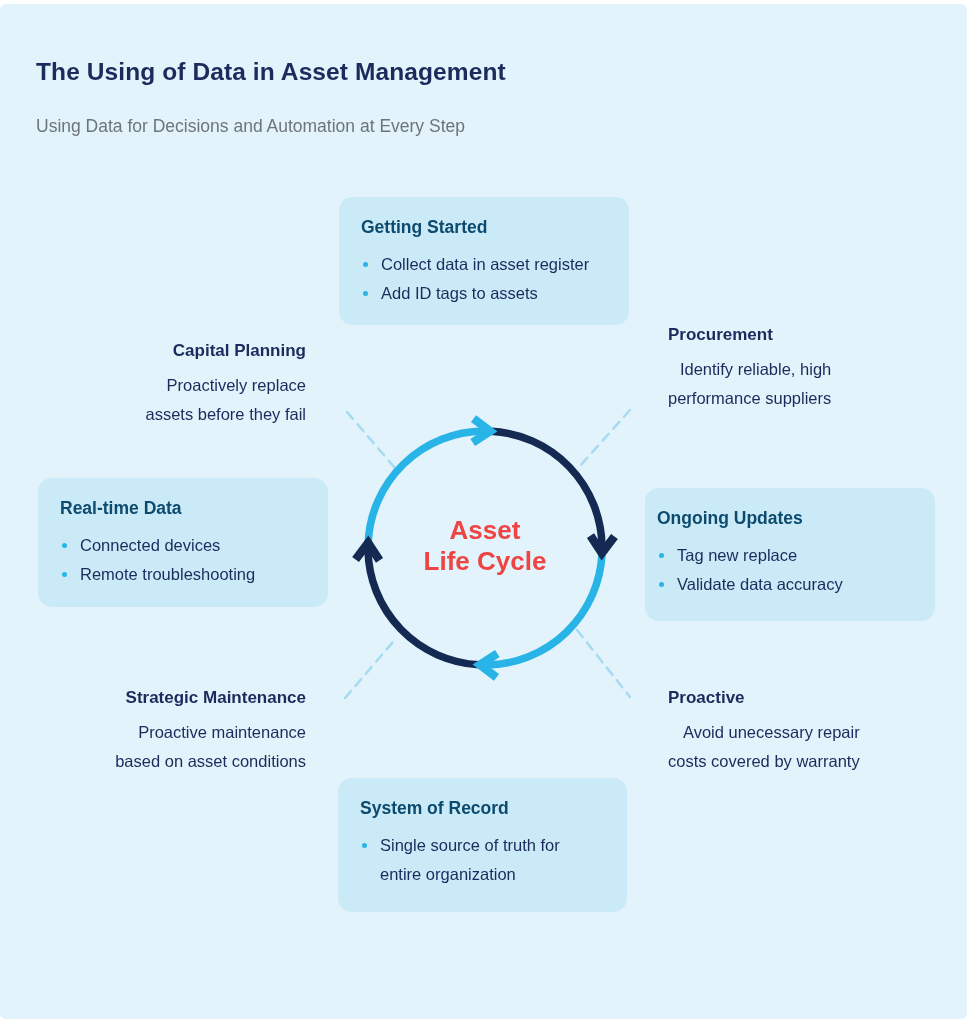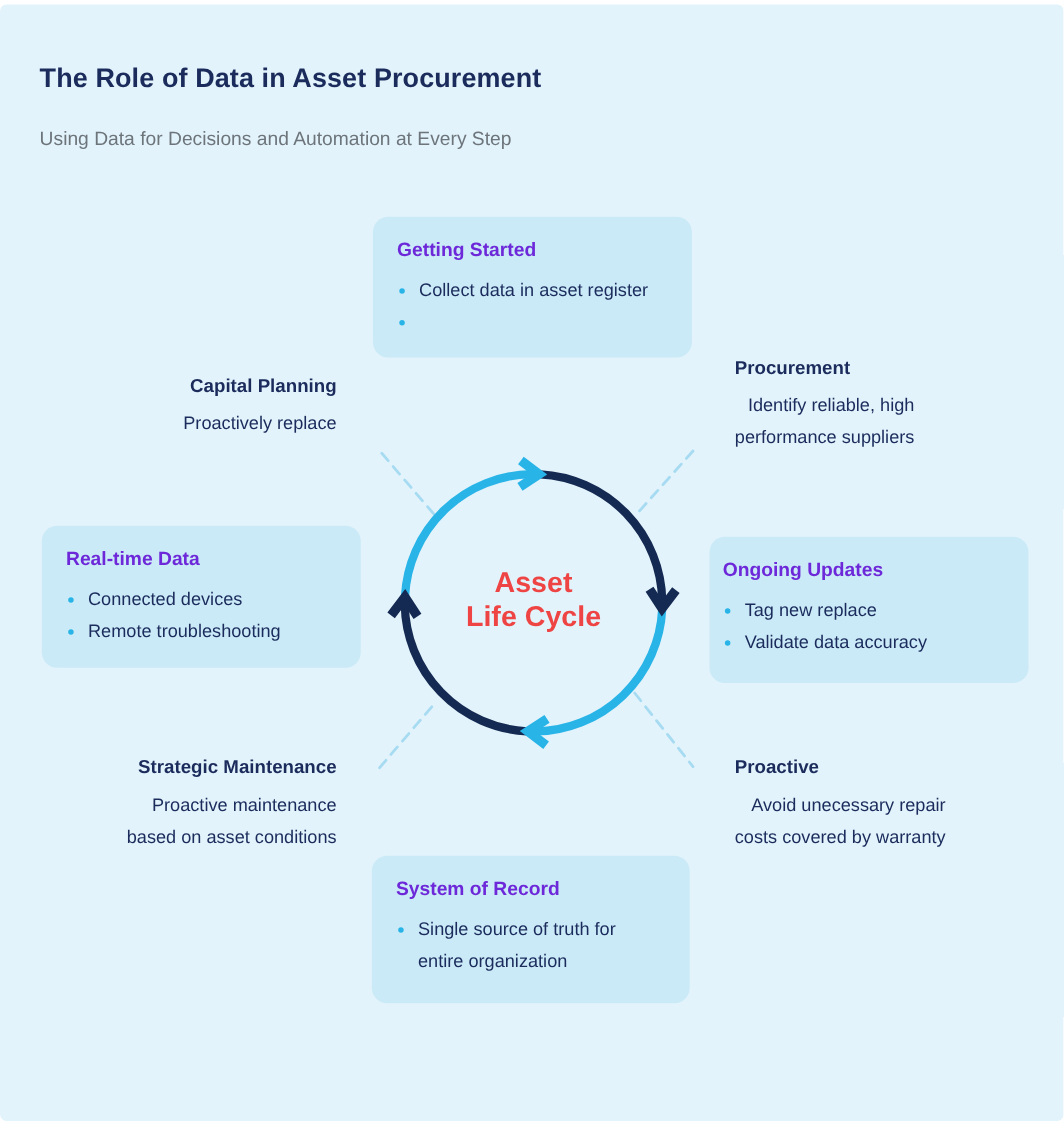--- a/index.html
+++ b/index.html
@@ -57,21 +57,21 @@
   .card {
     position: absolute;
     background: #cbeaf7;
     border-radius: 14px;
     box-sizing: border-box;
     padding: 20px 22px;
   }
   .card-title {
     font-size: 17.5px;
     font-weight: 700;
-    color: #6d28d9;
+    color: #0c4a6e;
     margin: 0 0 12px 0;
   }
   .bullet-row {
     display: flex;
     align-items: flex-start;
     gap: 13px;
   }
   .bullet-dot {
     flex: 0 0 auto;
     width: 5px; height: 5px;
@@ -115,21 +115,21 @@
   .label-strategic  { right: 661px; top: 688px; }
   .label-warranty   { left: 668px;  top: 688px; }
 </style>
 </head>
 <body>
 
 <div class="canvas">
 
   <div class="panel"></div>
 
-  <h1 class="page-title">The Role of Data in Asset Procurement</h1>
+  <h1 class="page-title">The Using of Data in Asset Management</h1>
   <p class="page-subtitle">Using Data for Decisions and Automation at Every Step</p>
 
   <svg class="diagram-svg" width="967" height="1024" viewBox="0 0 967 1024">
 
     <g stroke="#a6dbf2" stroke-width="2.5" stroke-dasharray="9 7" stroke-linecap="round" fill="none">
       <path d="M 347 412 L 395 468"></path>
       <path d="M 630 410 L 580 466"></path>
       <path d="M 345 698 L 393 642"></path>
       <path d="M 577 630 L 630 697"></path>
     </g>
@@ -155,20 +155,21 @@
   </div>
 
   <div class="card card-getting-started">
     <h2 class="card-title">Getting Started</h2>
     <div class="bullet-row">
       <span class="bullet-dot"></span>
       <span class="bullet-text">Collect data in asset register</span>
     </div>
     <div class="bullet-row">
       <span class="bullet-dot"></span>
+      <span class="bullet-text">Add ID tags to assets</span>
     </div>
   </div>
 
   <div class="card card-real-time">
     <h2 class="card-title">Real-time Data</h2>
     <div class="bullet-row">
       <span class="bullet-dot"></span>
       <span class="bullet-text">Connected devices</span>
     </div>
     <div class="bullet-row">
@@ -196,20 +197,21 @@
       <span class="bullet-text">
         <span class="wrap-line" style="display:block">Single source of truth for</span>
         <span class="wrap-line" style="display:block">entire organization</span>
       </span>
     </div>
   </div>
 
   <div class="side-label align-right label-capital">
     <div class="label-title">Capital Planning</div>
     <div class="label-line">Proactively replace</div>
+    <div class="label-line">assets before they fail</div>
   </div>
 
   <div class="side-label align-left label-procure">
     <div class="label-title">Procurement</div>
     <div class="label-line">Identify reliable, high</div>
     <div class="label-line">performance suppliers</div>
   </div>
 
   <div class="side-label align-right label-strategic">
     <div class="label-title">Strategic Maintenance</div>

